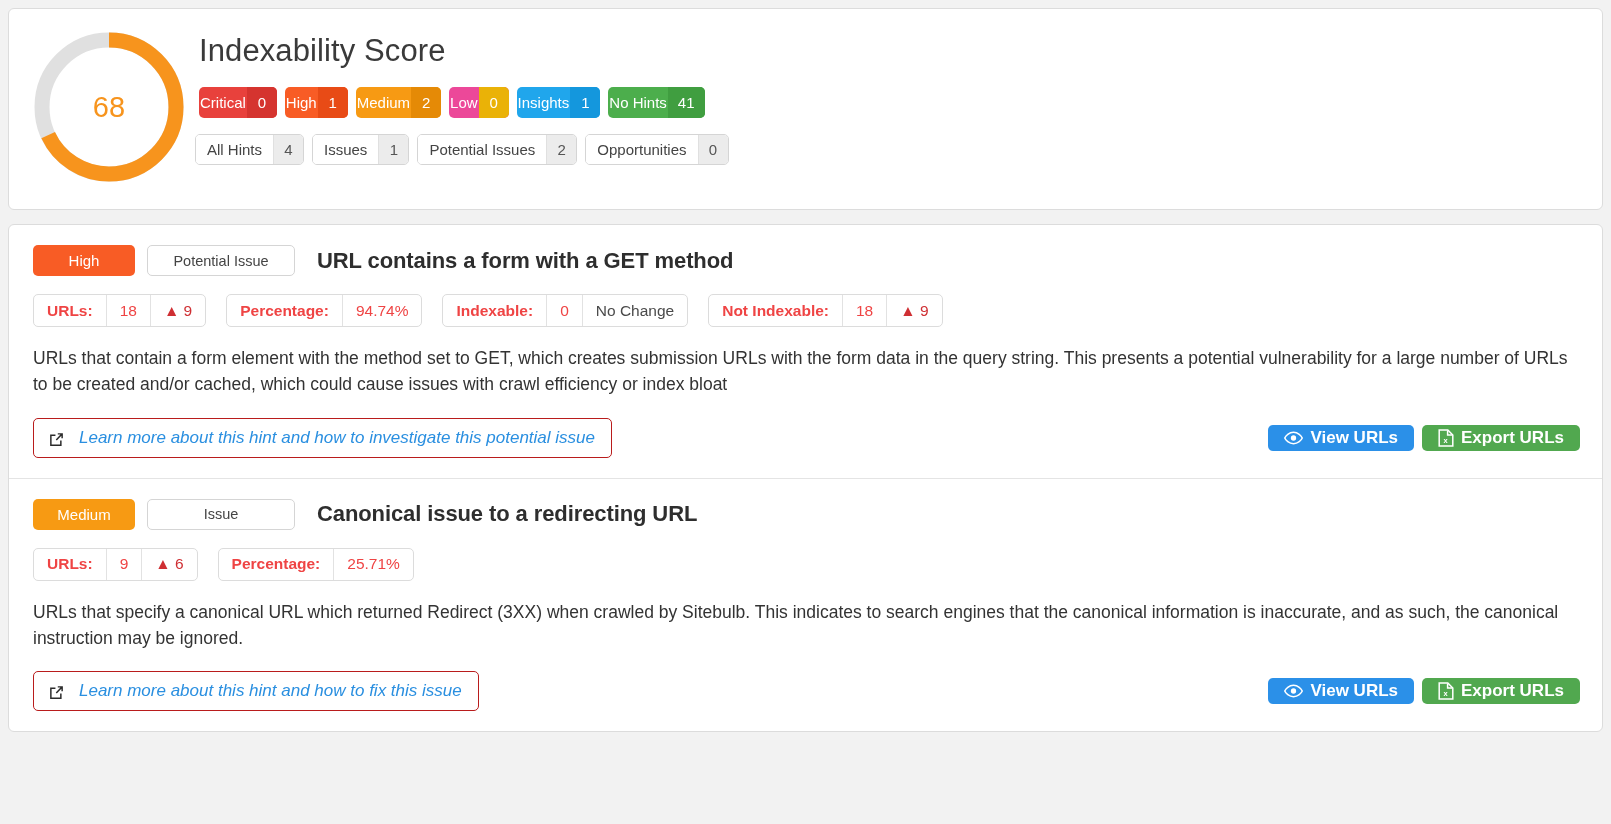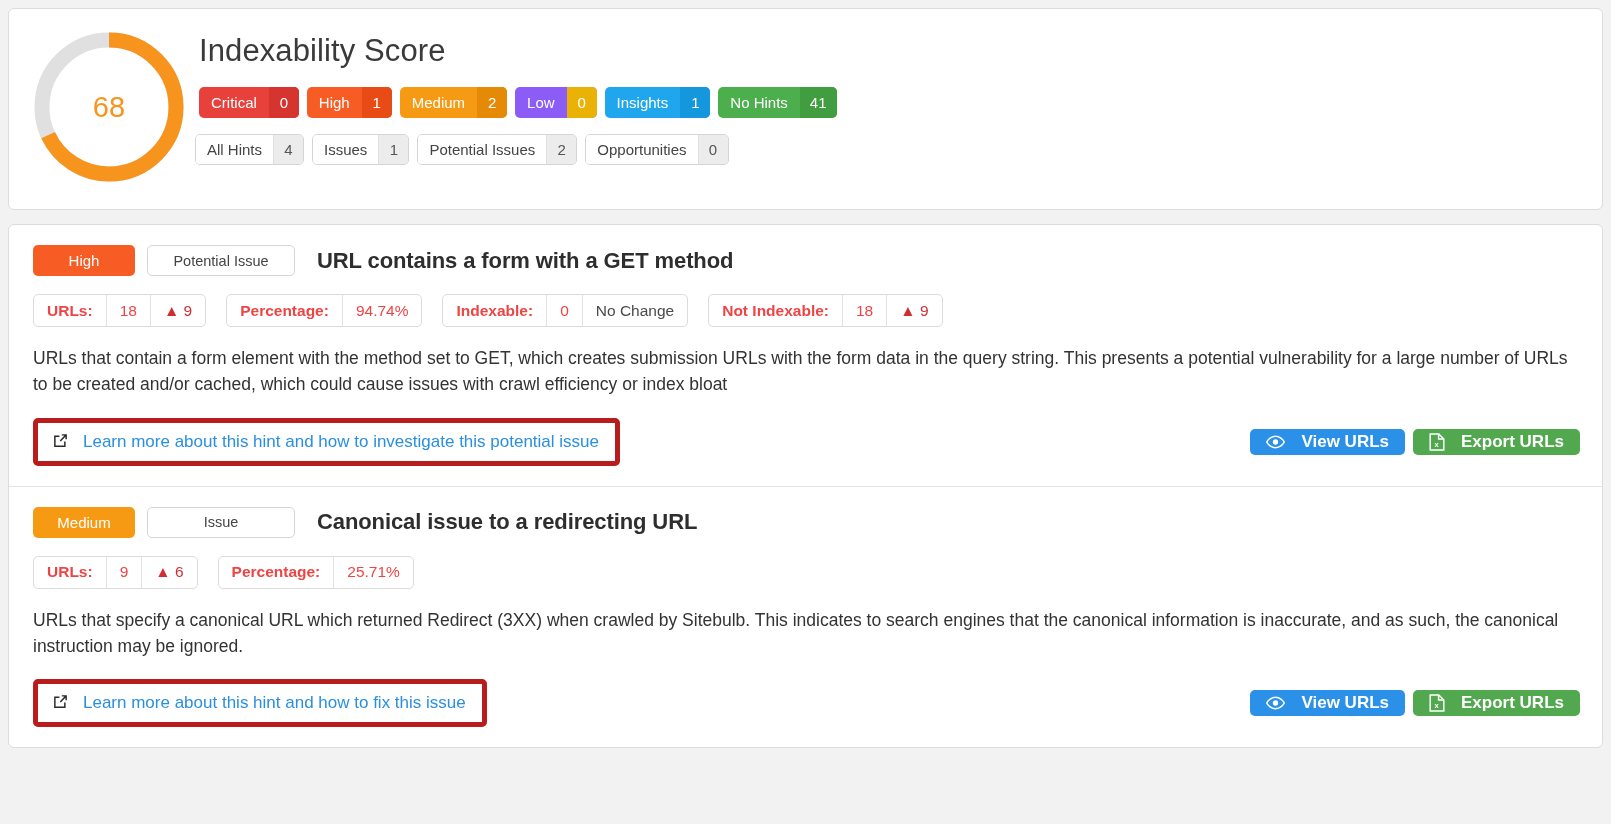--- a/index.html
+++ b/index.html
@@ -48,21 +48,21 @@
 
   .badge {
     display: inline-flex;
     align-items: stretch;
     border-radius: 5px;
     overflow: hidden;
     height: 31px;
     font-size: 15px;
     color: #ffffff;
   }
-  .badge .b-label { display: flex; align-items: center; padding: 0 12px; border-radius: 8px; }
+  .badge .b-label { display: flex; align-items: center; padding: 0 1px; border-radius: 8px; }
   .badge .b-count { display: flex; align-items: center; justify-content: center;
                     min-width: 30px; padding: 0 10px; }
 
   .pill-row { display: flex; gap: 8px; margin-left: 0; }
   .pill {
     display: inline-flex; align-items: stretch;
     border: 1px solid #d5d5d5;
     border-radius: 5px; overflow: hidden;
     height: 31px; font-size: 15px; background: #fff;
   }
@@ -113,32 +113,33 @@
   .metric .m-nochange { color: #4a4a4a; }
 
   .hint-desc {
     font-size: 17.5px; line-height: 1.5;
     color: #333; margin: 0 0 20px 0; max-width: 1540px;
   }
 
   .hint-foot { display: flex; align-items: center; justify-content: space-between; }
 
   .learn-box {
-    display: inline-flex; align-items: flex-start; gap: 14px;
-    border: 5px solid #b91c1c; border-radius: 5px;
+    display: inline-flex; align-items: flex-end; gap: 14px;
+    border: 1px solid #b91c1c; border-radius: 5px;
     padding: 9px 16px 9px 14px;
     background: #fff;
     text-decoration: none;
+    font-style: italic;
   }
   .learn-box .ext-icon { width: 17px; height: 17px; flex: 0 0 17px; }
   .learn-box .learn-text { color: #2a8fe0; font-size: 17px; }
 
   .btn-group { display: flex; gap: 8px; }
   .btn {
-    display: inline-flex; align-items: center; gap: 16px;
+    display: inline-flex; align-items: center; gap: 7px;
     height: 26px; padding: 0 16px;
     border: none; border-radius: 5px;
     color: #fff; font-size: 17px; font-weight: bold;
     font-family: "Liberation Sans", sans-serif;
     cursor: pointer;
   }
   .btn-view { background: #2b90e8; }
   .btn-export { background: #51a84f; }
   .btn .bicon { display: inline-flex; align-items: center; }
 </style>
@@ -166,21 +167,21 @@
           <span class="b-count" style="background: rgb(213, 52, 47);">0</span>
         </div>
         <div class="badge" style="background: rgb(248, 92, 37);">
           <span class="b-label">High</span>
           <span class="b-count" style="background: rgb(232, 75, 22);">1</span>
         </div>
         <div class="badge" style="background: rgb(247, 154, 19);">
           <span class="b-label">Medium</span>
           <span class="b-count" style="background: rgb(229, 138, 6);">2</span>
         </div>
-        <div class="badge" style="background: #8b5cf6;">
+        <div class="badge" style="background: #ec4899;">
           <span class="b-label">Low</span>
           <span class="b-count" style="background: rgb(234, 178, 7);">0</span>
         </div>
         <div class="badge" style="background: rgb(32, 166, 236);">
           <span class="b-label">Insights</span>
           <span class="b-count" style="background: rgb(20, 151, 221);">1</span>
         </div>
         <div class="badge" style="background: rgb(76, 174, 76);">
           <span class="b-label">No Hints</span>
           <span class="b-count" style="background: rgb(64, 158, 64);">41</span>

